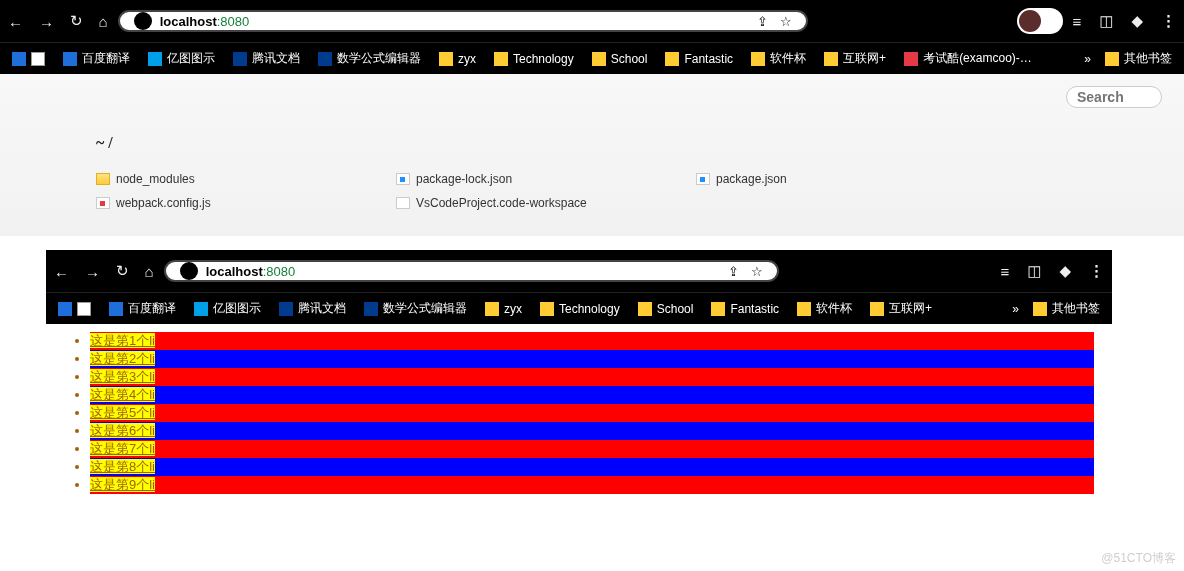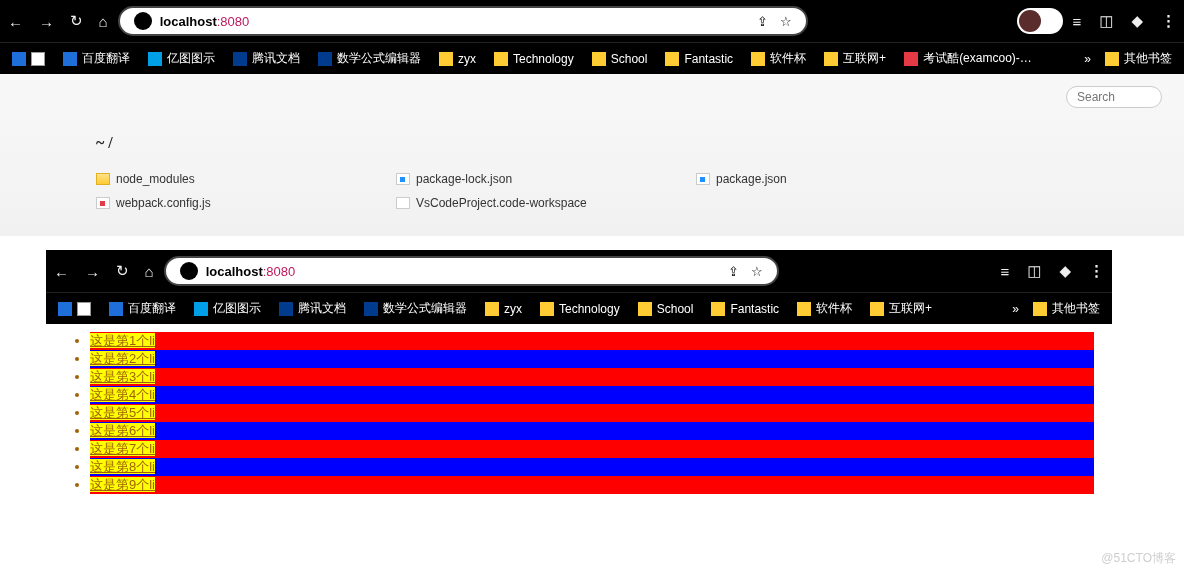--- a/index.html
+++ b/index.html
@@ -5,26 +5,26 @@
   * { box-sizing: border-box; margin: 0; padding: 0; }
   body { font-family: Arial, "Microsoft YaHei", sans-serif; font-size: 13px; background: #fff; width: 1184px; }
 
   
   .browser { background: #000; color: #fff; }
   .browser.top { width: 1184px; }
   .browser.bottom { width: 1066px; margin-left: 46px; }
   .toolbar { display: flex; align-items: center; height: 42px; padding: 0 8px; gap: 10px; }
   .nav-icons { display: flex; gap: 16px; align-items: center; }
   .nav-icons span, .right-icons span { color: #eee; cursor: default; font-size: 15px; }
-  .urlbar { flex: 0 0 auto; display: flex; align-items: center; height: 30px; background: #fff; border-radius: 15px; padding: 0 14px; color: #000; border: 2px solid #444; }
+  .urlbar { flex: 0 0 auto; display: flex; align-items: center; height: 22px; background: #fff; border-radius: 15px; padding: 0 14px; color: #000; border: 2px solid #444; }
   .browser.top .urlbar { width: 690px; }
   .browser.bottom .urlbar { width: 615px; }
   .urlbar .dot { width: 18px; height: 18px; background: #000; border-radius: 50%; margin-right: 8px; }
   .urlbar .host { font-weight: 600; }
-  .urlbar .port { color: #be185d; }
+  .urlbar .port { color: #15803d; }
   .urlbar-right { display: flex; gap: 12px; align-items: center; margin-left: auto; }
   .gap-flex { flex: 1; }
   .right-icons { display: flex; gap: 18px; align-items: center; }
   .pill { width: 46px; height: 26px; border-radius: 13px; background: #fff; display: flex; align-items: center; justify-content: flex-start; padding: 2px; }
   .pill .ext { width: 22px; height: 22px; border-radius: 50%; background: #5b2c2c; }
   .vdots { font-weight: bold; }
 
   .bookmarks { display: flex; align-items: center; height: 32px; padding: 9px 12px; gap: 18px; font-size: 12px; color: #fff; background: #000; border-top: 1px solid #222; }
   .bm { display: flex; align-items: center; gap: 5px; white-space: nowrap; }
   .bm .ficon { width: 14px; height: 14px; display: inline-block; }
@@ -32,21 +32,21 @@
   .ficon.aqua { background: #00a0e9; }
   .ficon.folder { background: #ffcc33; }
   .ficon.red { background: #e63946; }
   .ficon.navy { background: #003b8e; }
   .ficon.white { background: #fff; border:1px solid #999; }
   .bm-more { margin-left: auto; display: flex; gap: 14px; align-items: center; }
   .chev { font-size: 12px; }
 
   
   .page1 { width: 1184px; background: linear-gradient(#f8f8f8,#f1f1f1); padding: 16px 0 26px 0; position: relative; }
-  .search { position: absolute; right: 22px; top: 12px; width: 96px; height: 22px; border: 1px solid #ccc; border-radius: 12px; padding: 7px 10px; font-size: 12px; color: #999; background: #fff; outline: none; }
+  .search { position: absolute; right: 22px; top: 12px; width: 96px; height: 22px; border: 1px solid #ccc; border-radius: 12px; padding: 7px 10px; font-size: 14px; color: #999; background: #fff; outline: none; font-weight: bold; }
   .crumb { margin: 44px 0 20px 96px; font-weight: 700; font-size: 16px; color: #222; font-family: serif; }
   .files { display: grid; grid-template-columns: 300px 300px 300px; column-gap: 0; row-gap: 10px; margin-left: 96px; font-size: 12px; color: #333; }
   .fentry { display: flex; align-items: center; gap: 6px; }
   .fico { width: 14px; height: 12px; display: inline-block; }
   .fico.dir { background: linear-gradient(#ffe28a,#ffcc33); border: 1px solid #e0b020; }
   .fico.json { background: #fff; border: 1px solid #ccc; position: relative; }
   .fico.json::after { content:""; position:absolute; left:3px; top:3px; width:5px; height:5px; background:#1e90ff; }
   .fico.js { background: #fff; border: 1px solid #ccc; position: relative; }
   .fico.js::after { content:""; position:absolute; left:3px; top:3px; width:5px; height:5px; background:#e63946; }
   .fico.file { background: #fff; border: 1px solid #ccc; }

